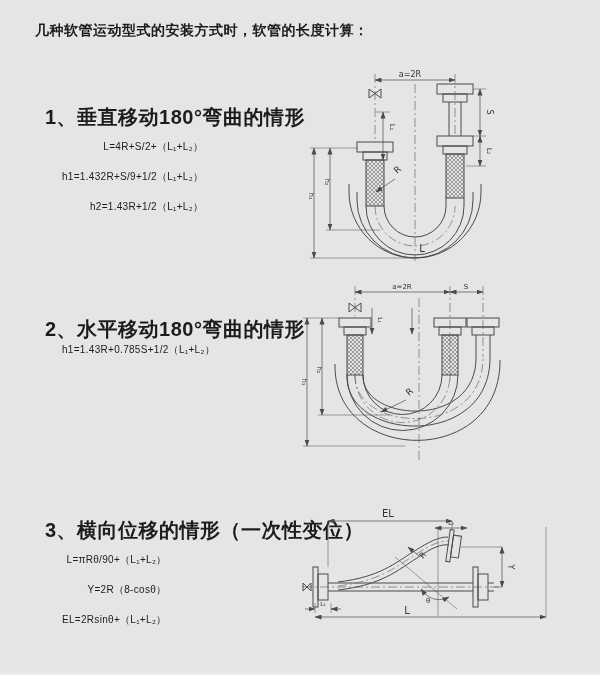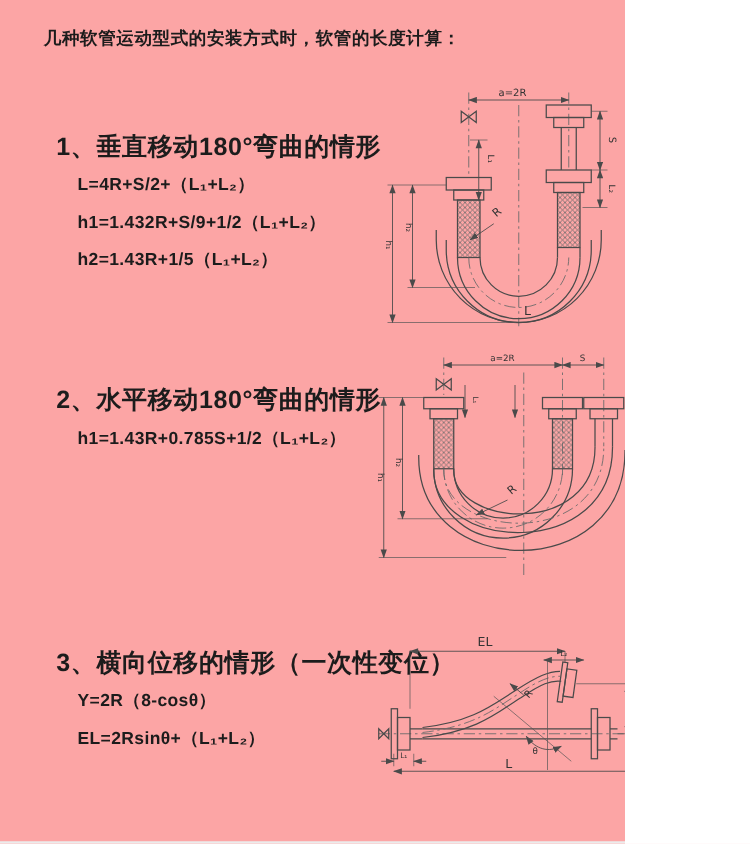--- a/index.html
+++ b/index.html
@@ -1,41 +1,41 @@
 <!DOCTYPE html>
 <html><head>
 <meta charset="utf-8">
 <style>
   html,body{margin:0;padding:0;background:#fff;}
-  .page{position:relative;width:500px;height:675px;background:#fca5a5;overflow:hidden;
+  .page{position:relative;width:600px;height:675px;background:#e5e5e5;overflow:hidden;
         font-family:"Liberation Sans",sans-serif;color:#1c1c1c;}
   .title{position:absolute;left:35px;top:22px;font-size:14px;font-weight:700;letter-spacing:.5px;}
   .sec-heading{position:absolute;left:45px;font-size:20px;font-weight:700;letter-spacing:.5px;}
-  .formulas{position:absolute;left:62px;font-size:14px;font-weight:700;line-height:30px;letter-spacing:.3px;}
+  .formulas{position:absolute;left:62px;font-size:10px;font-weight:400;line-height:30px;letter-spacing:.3px;text-align:right;}
   .formulas div{white-space:pre;}
   .diagram{position:absolute;}
   .dr{fill:none;stroke:#4a4a4a;stroke-width:1;}
   .cl{fill:none;stroke:#6a6a6a;stroke-width:.7;stroke-dasharray:9 3 2 3;}
   .dim{fill:none;stroke:#4a4a4a;stroke-width:.7;}
   .thin{fill:none;stroke:#555;stroke-width:.55;}
   svg text{font-family:"DejaVu Sans",sans-serif;fill:#333;}
   .edge{position:absolute;left:0;bottom:0;width:600px;height:2px;background:#ececec;}
 </style>
 </head>
 <body>
 
 <div class="page">
 
   <div class="title">几种软管运动型式的安装方式时，软管的长度计算：</div>
 
   <div class="sec-heading" style="top:104px">1、垂直移动180°弯曲的情形</div>
   <div class="formulas" style="top:132px">
     <div>L=4R+S/2+（L₁+L₂）</div>
     <div>h1=1.432R+S/9+1/2（L₁+L₂）</div>
-    <div>h2=1.43R+1/5（L₁+L₂）</div>
+    <div>h2=1.43R+1/2（L₁+L₂）</div>
   </div>
 
   <svg class="diagram" style="left:300px;top:70px" width="295" height="195" viewBox="0 0 295 195">
     <defs>
       <marker id="ae1" markerUnits="userSpaceOnUse" markerWidth="8" markerHeight="6" refX="6.5" refY="2.5" orient="auto">
           <path d="M0 0L7 2.5L0 5Z" fill="#4a4a4a"></path>
         </marker>
       <marker id="as1" markerUnits="userSpaceOnUse" markerWidth="8" markerHeight="6" refX="0.5" refY="2.5" orient="auto">
           <path d="M7 0L0 2.5L7 5Z" fill="#4a4a4a"></path>
         </marker>
@@ -85,21 +85,21 @@
       <path class="dim" d="M14 78 V188" marker-start="url(#as1)" marker-end="url(#ae1)"></path>
       <text x="9" y="126" font-size="7" text-anchor="middle" transform="rotate(90 9 126)">h₁</text>
       <path class="dim" d="M30 78 V160" marker-start="url(#as1)" marker-end="url(#ae1)"></path>
       <text x="25" y="112" font-size="7" text-anchor="middle" transform="rotate(90 25 112)">h₂</text>
       <text x="97" y="104" font-size="9" transform="rotate(-40 97 104)">R</text>
       <path class="dim" d="M95 109 L76 122" marker-end="url(#ae1)"></path>
       <text x="122" y="182" font-size="10" text-anchor="middle">L</text>
     </g>
   </svg>
 
-  <div class="sec-heading" style="top:306px">2、水平移动180°弯曲的情形</div>
+  <div class="sec-heading" style="top:316px">2、水平移动180°弯曲的情形</div>
   <div class="formulas" style="top:335px">
     <div>h1=1.43R+0.785S+1/2（L₁+L₂）</div>
   </div>
 
   <svg class="diagram" style="left:295px;top:282px" width="300" height="185" viewBox="0 0 300 185">
     <defs>
       <marker id="ae2" markerUnits="userSpaceOnUse" markerWidth="8" markerHeight="6" refX="6.5" refY="2.5" orient="auto">
           <path d="M0 0L7 2.5L0 5Z" fill="#4a4a4a"></path>
         </marker>
       <marker id="as2" markerUnits="userSpaceOnUse" markerWidth="8" markerHeight="6" refX="0.5" refY="2.5" orient="auto">
@@ -153,20 +153,21 @@
       <text x="7" y="100" font-size="7" text-anchor="middle" transform="rotate(90 7 100)">h₁</text>
       <path class="dim" d="M27 36 V133" marker-start="url(#as2)" marker-end="url(#ae2)"></path>
       <text x="22" y="88" font-size="7" text-anchor="middle" transform="rotate(90 22 88)">h₂</text>
       <text x="114" y="114" font-size="9" transform="rotate(-40 114 114)">R</text>
       <path class="dim" d="M111 118 L86 130" marker-end="url(#ae2)"></path>
     </g>
   </svg>
 
   <div class="sec-heading" style="top:517px">3、横向位移的情形（一次性变位）</div>
   <div class="formulas" style="top:545px">
+    <div>L=πRθ/90+（L₁+L₂）</div>
     <div>Y=2R（8-cosθ）</div>
     <div>EL=2Rsinθ+（L₁+L₂）</div>
   </div>
 
   <svg class="diagram" style="left:295px;top:497px" width="305" height="160" viewBox="0 0 305 160">
     <defs>
       <marker id="ae3" markerUnits="userSpaceOnUse" markerWidth="8" markerHeight="6" refX="6.5" refY="2.5" orient="auto">
           <path d="M0 0L7 2.5L0 5Z" fill="#4a4a4a"></path>
         </marker>
       <marker id="as3" markerUnits="userSpaceOnUse" markerWidth="8" markerHeight="6" refX="0.5" refY="2.5" orient="auto">

